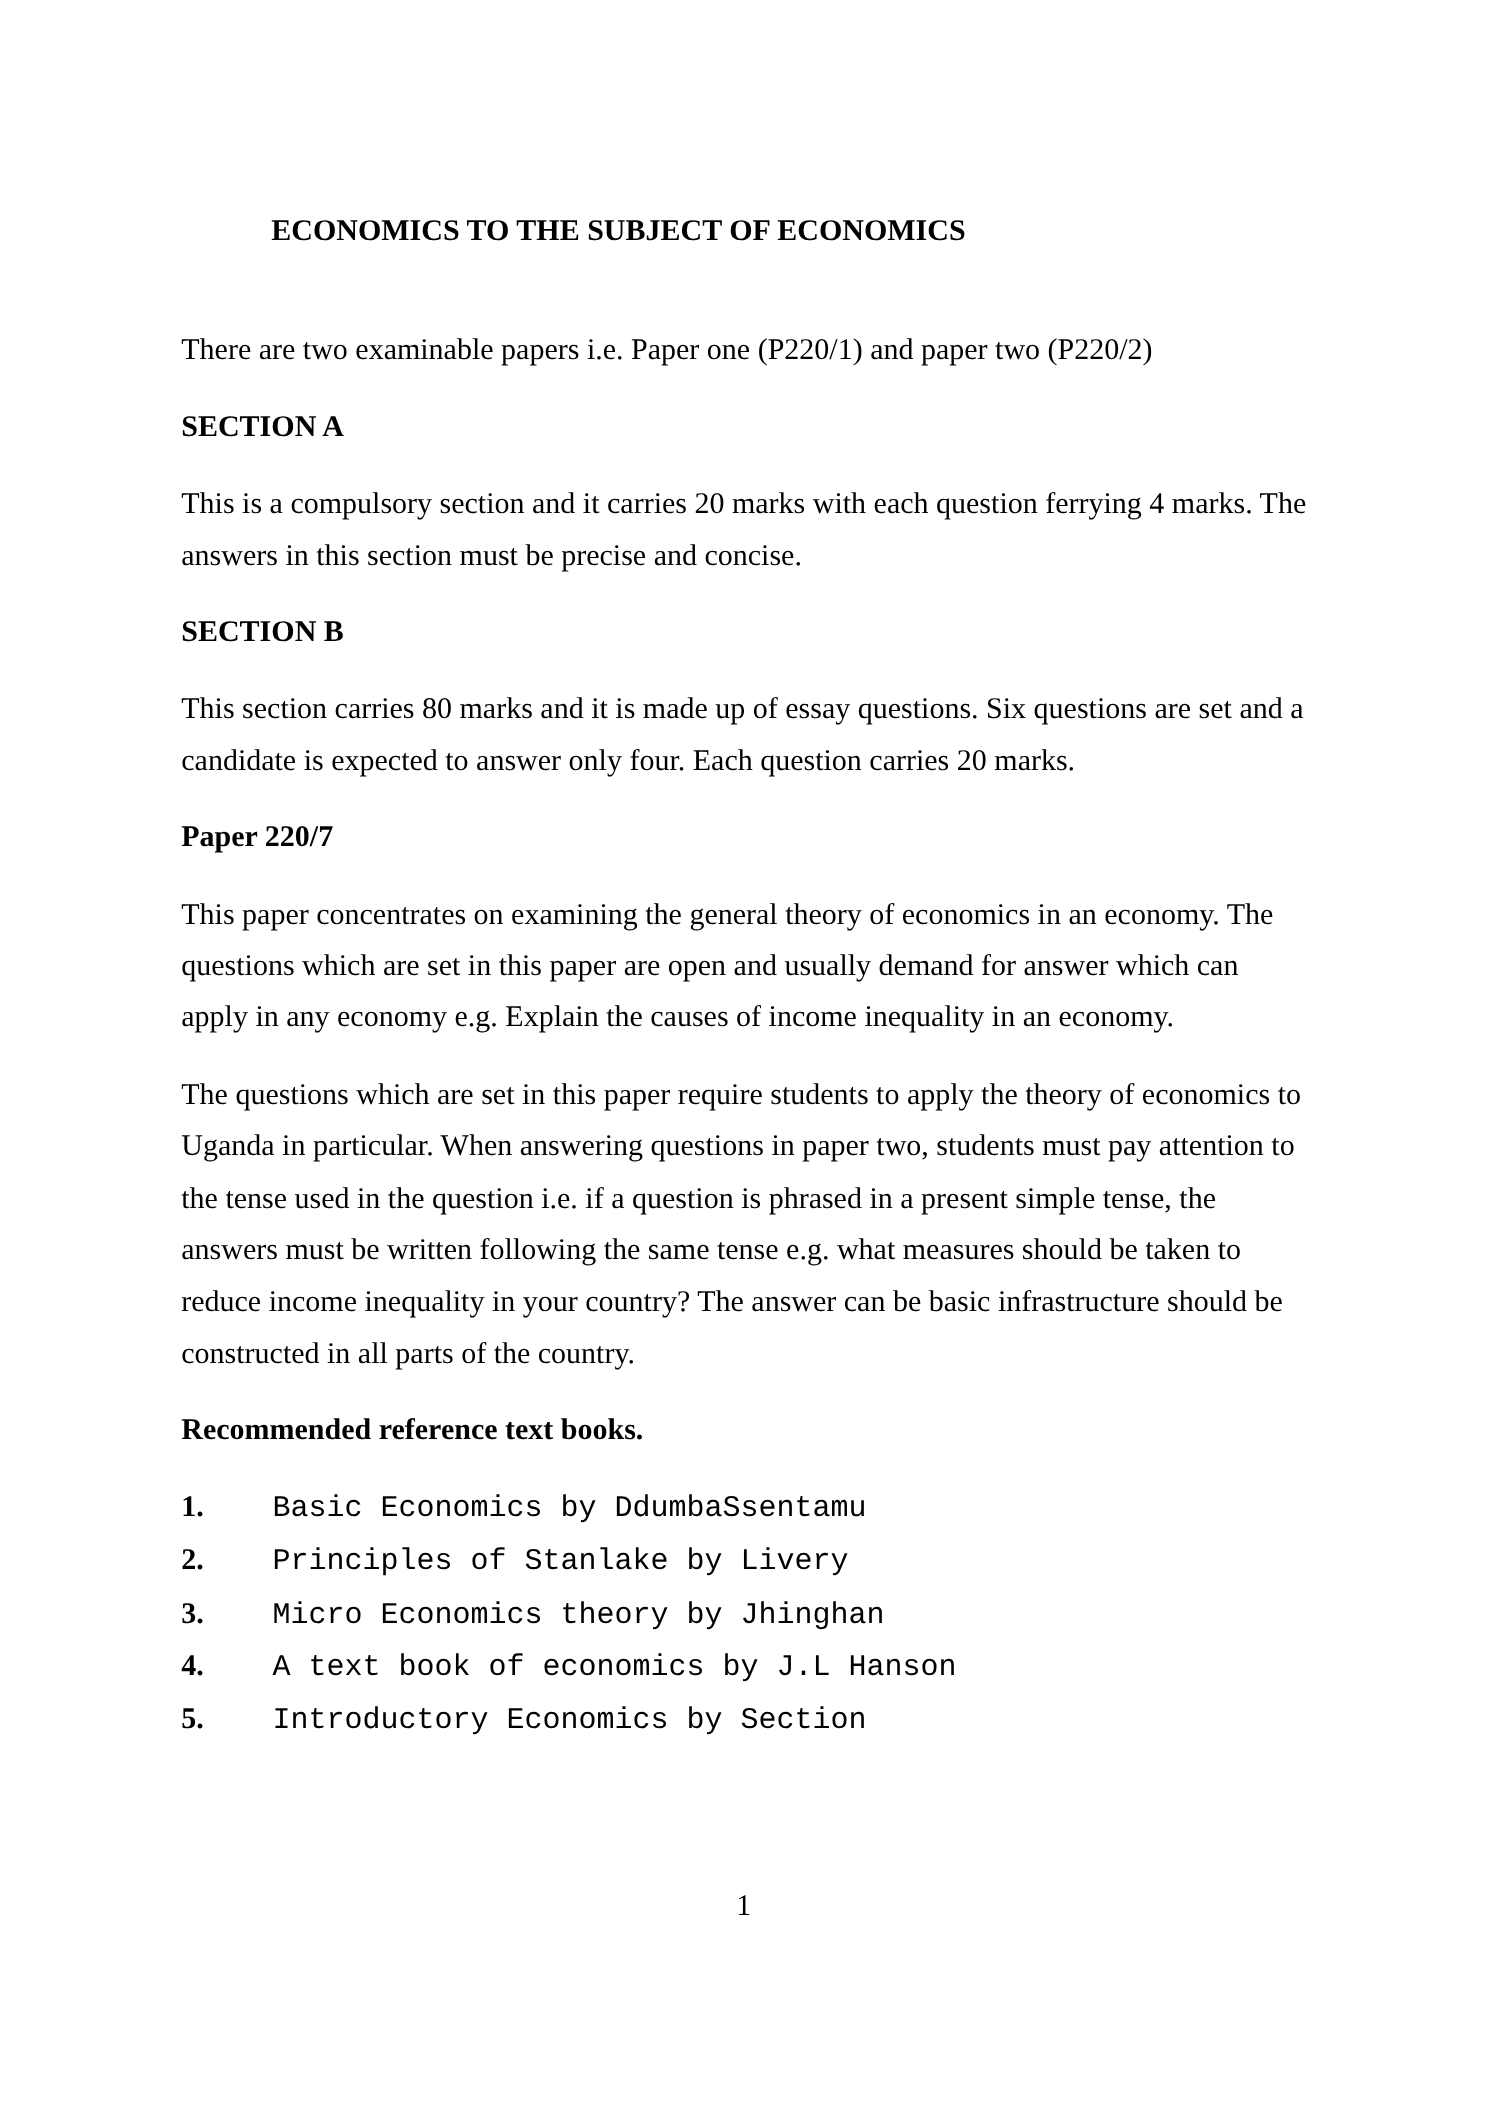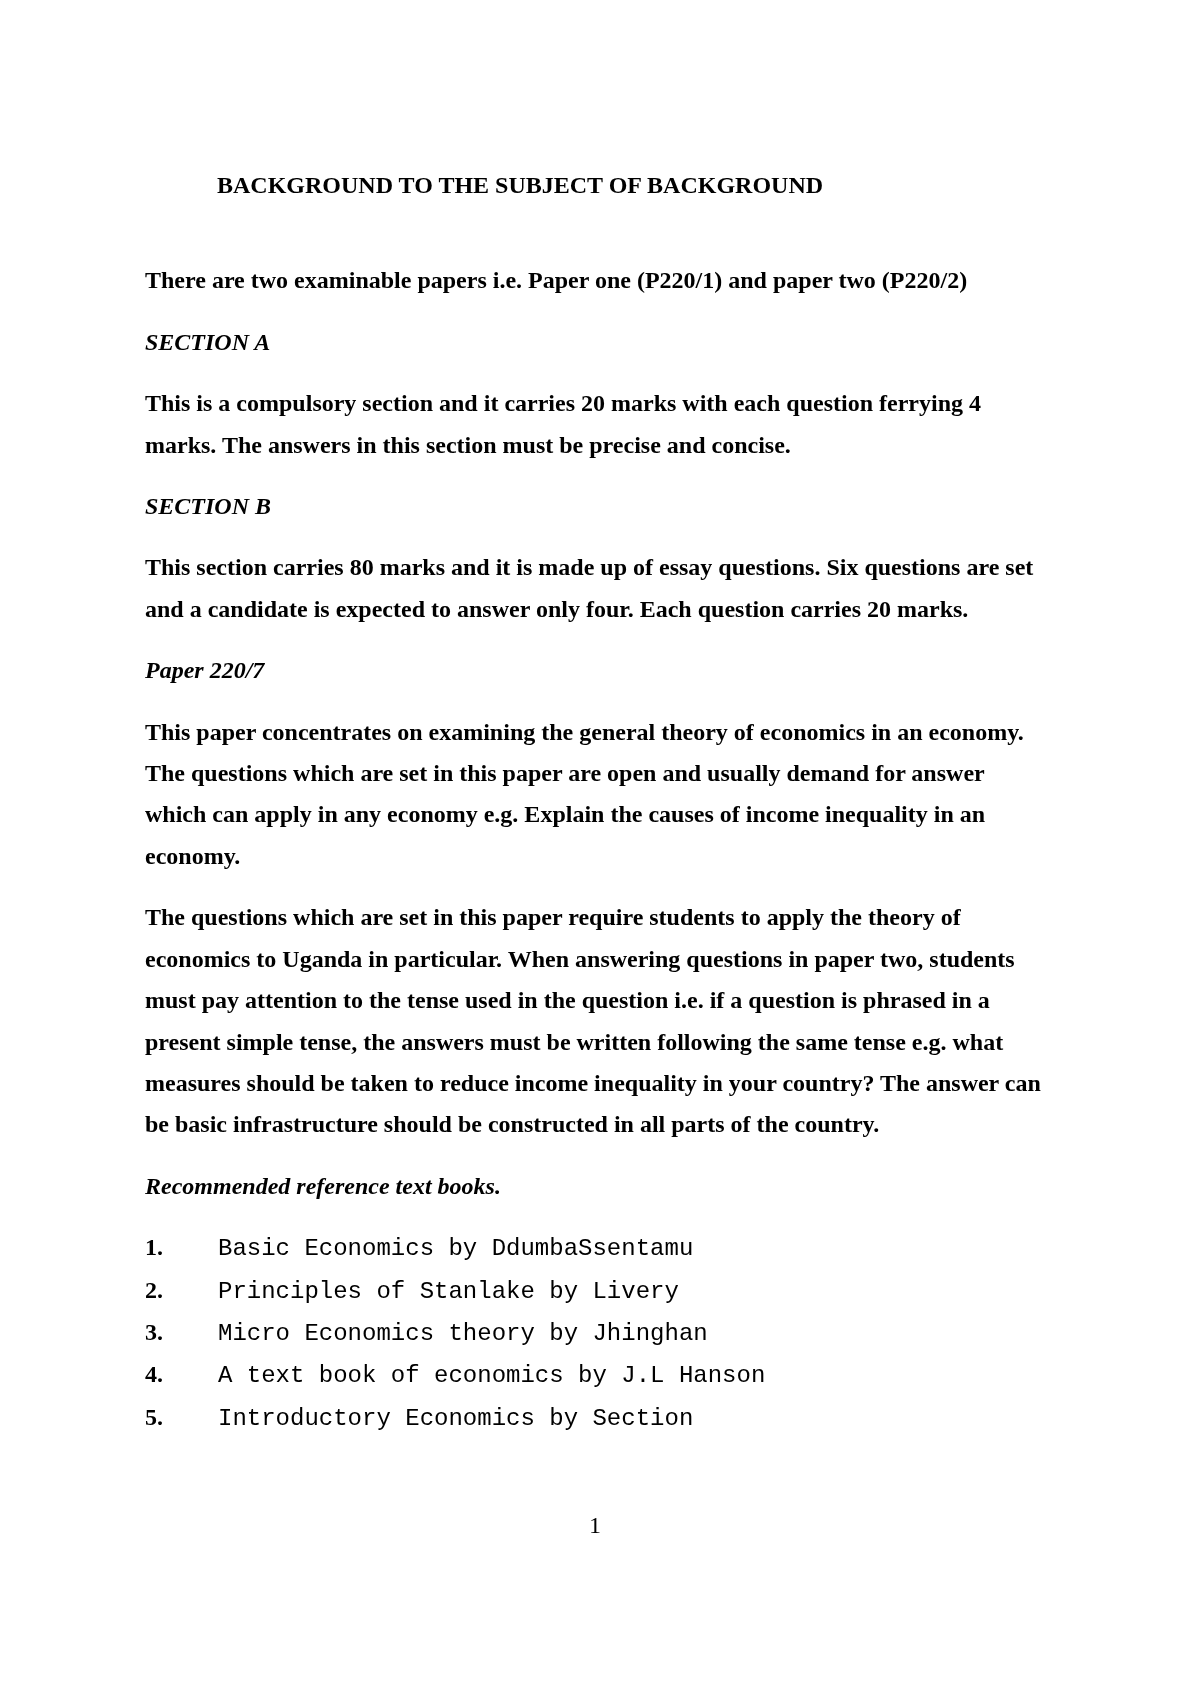--- a/index.html
+++ b/index.html
@@ -21,26 +21,24 @@
     overflow: hidden;
   }
   .doc-title {
     margin: 0 0 54px 0;
     padding-left: 72px;
     font-weight: 700;
   }
   .para {
     margin: 0 0 20px 0;
     text-align: left;
-    font-weight: bold;
   }
   .heading {
     margin: 0 0 20px 0;
     font-weight: 700;
-    font-style: italic;
   }
   .ref-list {
     margin: 0;
     padding: 0;
   }
   .ref-item {
     display: flex;
     align-items: baseline;
   }
   .ref-num {
@@ -57,21 +55,21 @@
     left: 0;
     width: 100%;
     text-align: center;
   }
 </style>
 </head>
 <body>
 
 <div class="page">
 
-  <p class="doc-title">BACKGROUND TO THE SUBJECT OF BACKGROUND</p>
+  <p class="doc-title">ECONOMICS TO THE SUBJECT OF ECONOMICS</p>
 
   <p class="para">There are two examinable papers i.e. Paper one (P220/1) and paper two (P220/2)</p>
 
 
   <p class="heading">SECTION A</p>
 
   <p class="para">This is a compulsory section and it carries 20 marks with each question ferrying 4 marks. The answers in this section must be precise and concise.</p>
 
   <p class="heading">SECTION B</p>
 

